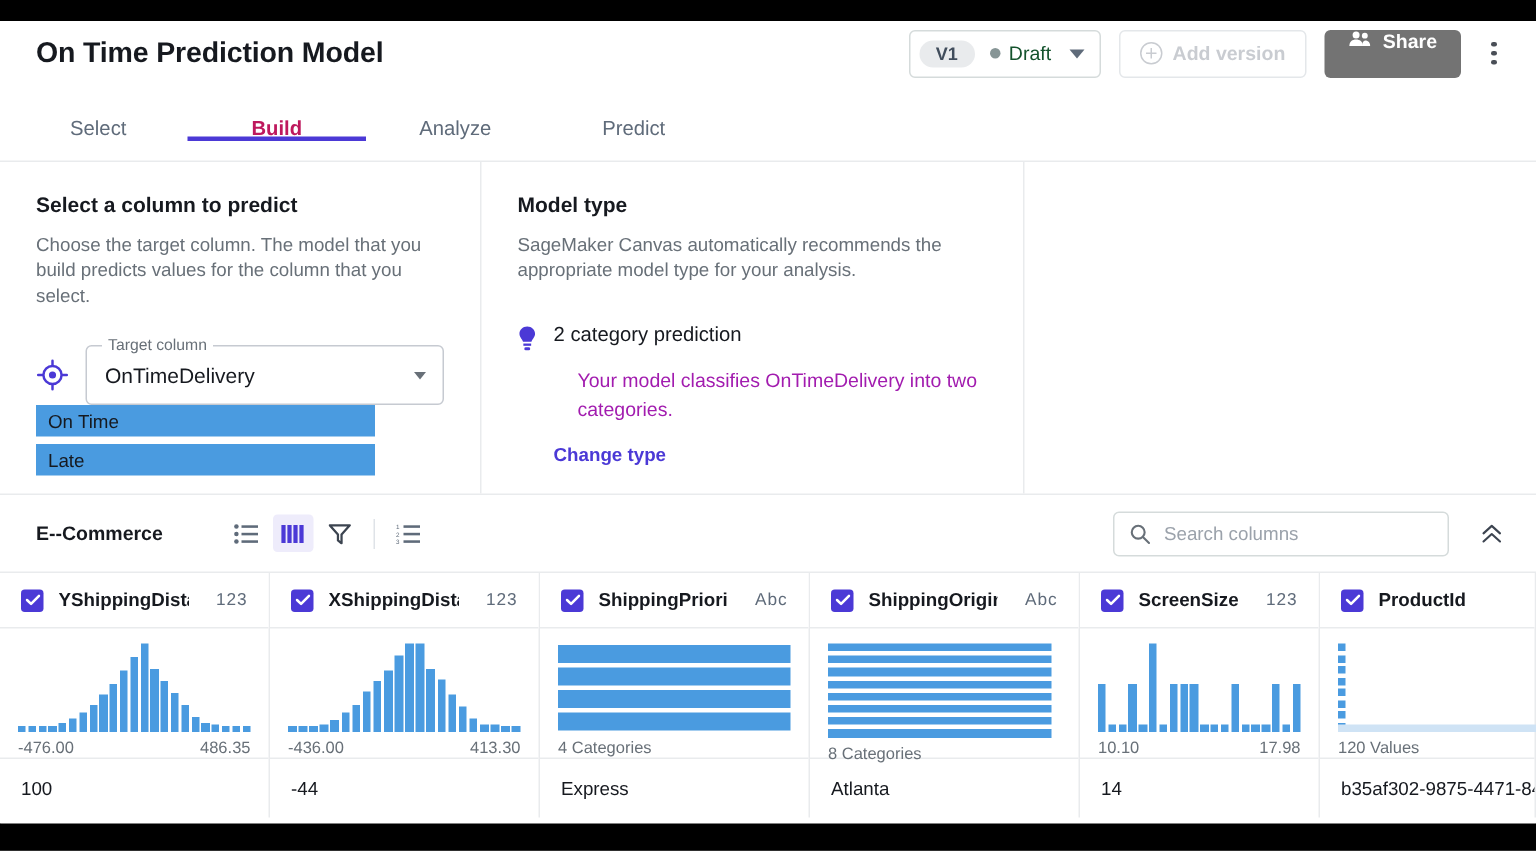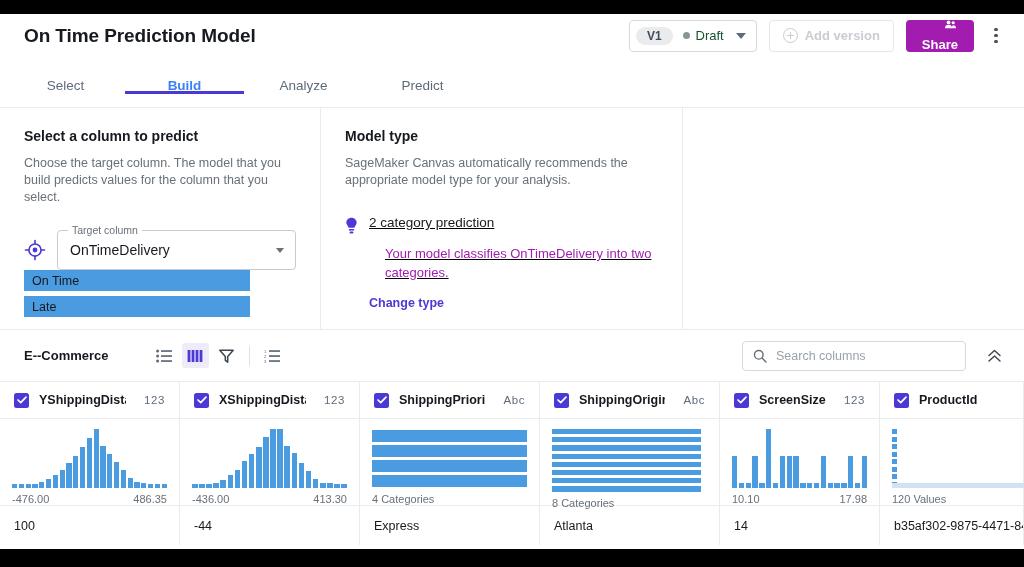--- a/index.html
+++ b/index.html
@@ -57,38 +57,38 @@
     width: 15px; height: 15px; border: 1.4px solid #c9ccd1; border-radius: 50%;
     position: relative; flex: none;
   }
   .plus-circle:before, .plus-circle:after {
     content: ""; position: absolute; background: #c9ccd1;
   }
   .plus-circle:before { left: 3px; right: 3px; top: 6px; height: 1.4px; }
   .plus-circle:after { top: 3px; bottom: 3px; left: 6px; width: 1.4px; }
 
   .share-btn {
-    display: flex; align-items: flex-end; gap: 8px; background: #a21caf;
+    display: flex; align-items: flex-start; gap: 8px; background: #737373;
     color: #fff; border: none; border-radius: 4px; height: 32px; padding: 0 16px;
-    font-size: 13px; font-weight: bold; font-family: inherit; flex-direction: column;
+    font-size: 13px; font-weight: bold; font-family: inherit;
   }
   .kebab { width: 20px; display: flex; flex-direction: column; align-items: center; gap: 3px; padding: 4px 0; }
   .kebab span { width: 3.2px; height: 3.2px; border-radius: 50%; background: #4a4f57; display: block; }
 
   
   .tabs {
     display: flex; height: 44px; border-bottom: 1px solid #e9ebed; background: #fff;
     padding-left: 6px;
     align-items: center;
   }
   .tab {
     width: 119px; display: flex; align-items: center; justify-content: center;
     font-size: 13.5px; color: #5f6b7a; position: relative; font-weight: normal;
   }
-  .tab.active { color: #3b82f6; font-weight: bold; }
+  .tab.active { color: #be185d; font-weight: bold; }
   .tab.active:after {
     content: ""; position: absolute; left: 0; right: 0; bottom: -1px; height: 3px; background: #4b39d6;
   }
 
   
   .build-area { display: flex; height: 222px; border-bottom: 1px solid #e9ebed; background: #fff; }
   .panel { padding: 20px 24px 0 24px; }
   .panel-sep { border-right: 1px solid #e9ebed; }
   .panel-a { width: 321px; }
   .panel-b { width: 362px; }
@@ -118,21 +118,21 @@
     height: 21px; background: #4a9be0; display: flex; align-items: center;
     padding-left: 8px; font-size: 12.5px; color: #16191f; font-weight: normal; margin-bottom: 5px;
     width: 226px;
   }
 
   .mt-row { display: flex; gap: 11px; margin-top: 26px; align-items: flex-start; }
   .bulb { width: 13px; flex: none; margin-top: 2px; }
   .mt-title { font-size: 13.5px; color: #16191f; }
   .mt-desc { font-size: 13px; color: #a21caf; line-height: 19px; margin: 14px 0 0 16px; }
   .mt-link { font-size: 12.5px; color: #4b39d6; font-weight: bold; margin-top: 14px; display: inline-block; }
-  .mt-col { padding-left: 0; text-decoration: underline; }
+  .mt-col { padding-left: 0; }
 
   .quick-build {
     width: 274px; height: 34px; background: #4b39d6; border-radius: 4px; color: #fff;
     display: flex; align-items: center; position: relative; font-size: 13px; font-weight: bold;
   }
   .qb-label { flex: 1; text-align: center; padding-left: 22px; }
   .qb-split { width: 44px; display: flex; align-items: center; justify-content: center; border-left: 1px solid #6e5fe0; height: 100%; }
   .qb-caret { width: 0; height: 0; border-left: 4.5px solid transparent; border-right: 4.5px solid transparent; border-top: 5.5px solid #fff; }
   .preview-btn {
     width: 274px; height: 34px; border: 1px solid #c9c4ef; border-radius: 4px; background: #fff;

